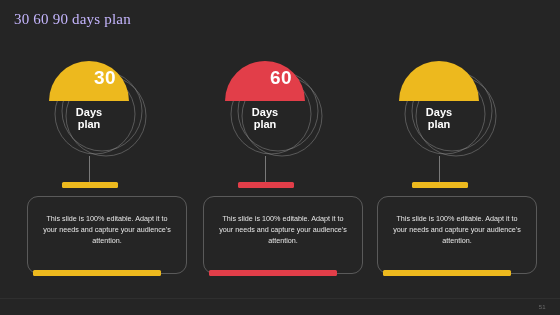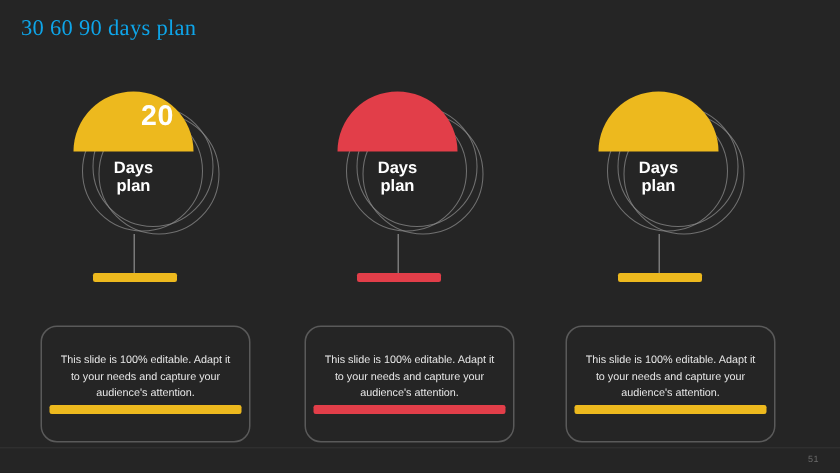--- a/index.html
+++ b/index.html
@@ -18,21 +18,21 @@
   }
 
   
   .slide-title {
     position: absolute;
     left: 14px;
     top: 11px;
     font-family: "Liberation Serif", serif;
     font-size: 15px;
     font-weight: 400;
-    color: #0ea5e9;
+    color: #c4b5fd;
     letter-spacing: 0.2px;
     white-space: nowrap;
   }
 
   
   .columns {
     position: absolute;
     left: 0;
     top: 56px;
     width: 560px;
@@ -128,27 +128,26 @@
     border-radius: 1.5px;
   }
   .bar-top.yellow { background: #edb91e; }
   .bar-top.red    { background: #e23e49; }
 
   
   .card {
     position: absolute;
     left: 7px;
     top: 140px;
-    width: 140px;
+    width: 160px;
     height: 78px;
     border: 1px solid #5a5a5a;
     border-radius: 11px;
     box-sizing: border-box;
     background: transparent;
-    margin-top: 21px;
   }
   .card-text {
     position: absolute;
     left: 12px;
     right: 12px;
     top: 16px;
     text-align: center;
     font-size: 7.2px;
     line-height: 11px;
     color: #e6e6e6;
@@ -196,21 +195,21 @@
     <div class="column col-0">
 
       <div class="badge-area">
         <svg class="rings" viewBox="0 0 170 128" width="170" height="128">
           <circle cx="75" cy="58" r="40"></circle>
           <circle cx="82" cy="55" r="40"></circle>
           <circle cx="86" cy="60" r="40"></circle>
         </svg>
 
         <div class="dome yellow"></div>
-        <div class="dome-num">20</div>
+        <div class="dome-num">30</div>
 
         <div class="days-label">
           <div>Days</div>
           <div>plan</div>
         </div>
 
         <div class="stem"></div>
       </div>
 
       <div class="bar-top yellow"></div>
@@ -225,20 +224,21 @@
     <div class="column col-1">
 
       <div class="badge-area">
         <svg class="rings" viewBox="0 0 170 128" width="170" height="128">
           <circle cx="75" cy="58" r="40"></circle>
           <circle cx="82" cy="55" r="40"></circle>
           <circle cx="86" cy="60" r="40"></circle>
         </svg>
 
         <div class="dome red"></div>
+        <div class="dome-num">60</div>
 
         <div class="days-label">
           <div>Days</div>
           <div>plan</div>
         </div>
 
         <div class="stem"></div>
       </div>
 
       <div class="bar-top red"></div>

